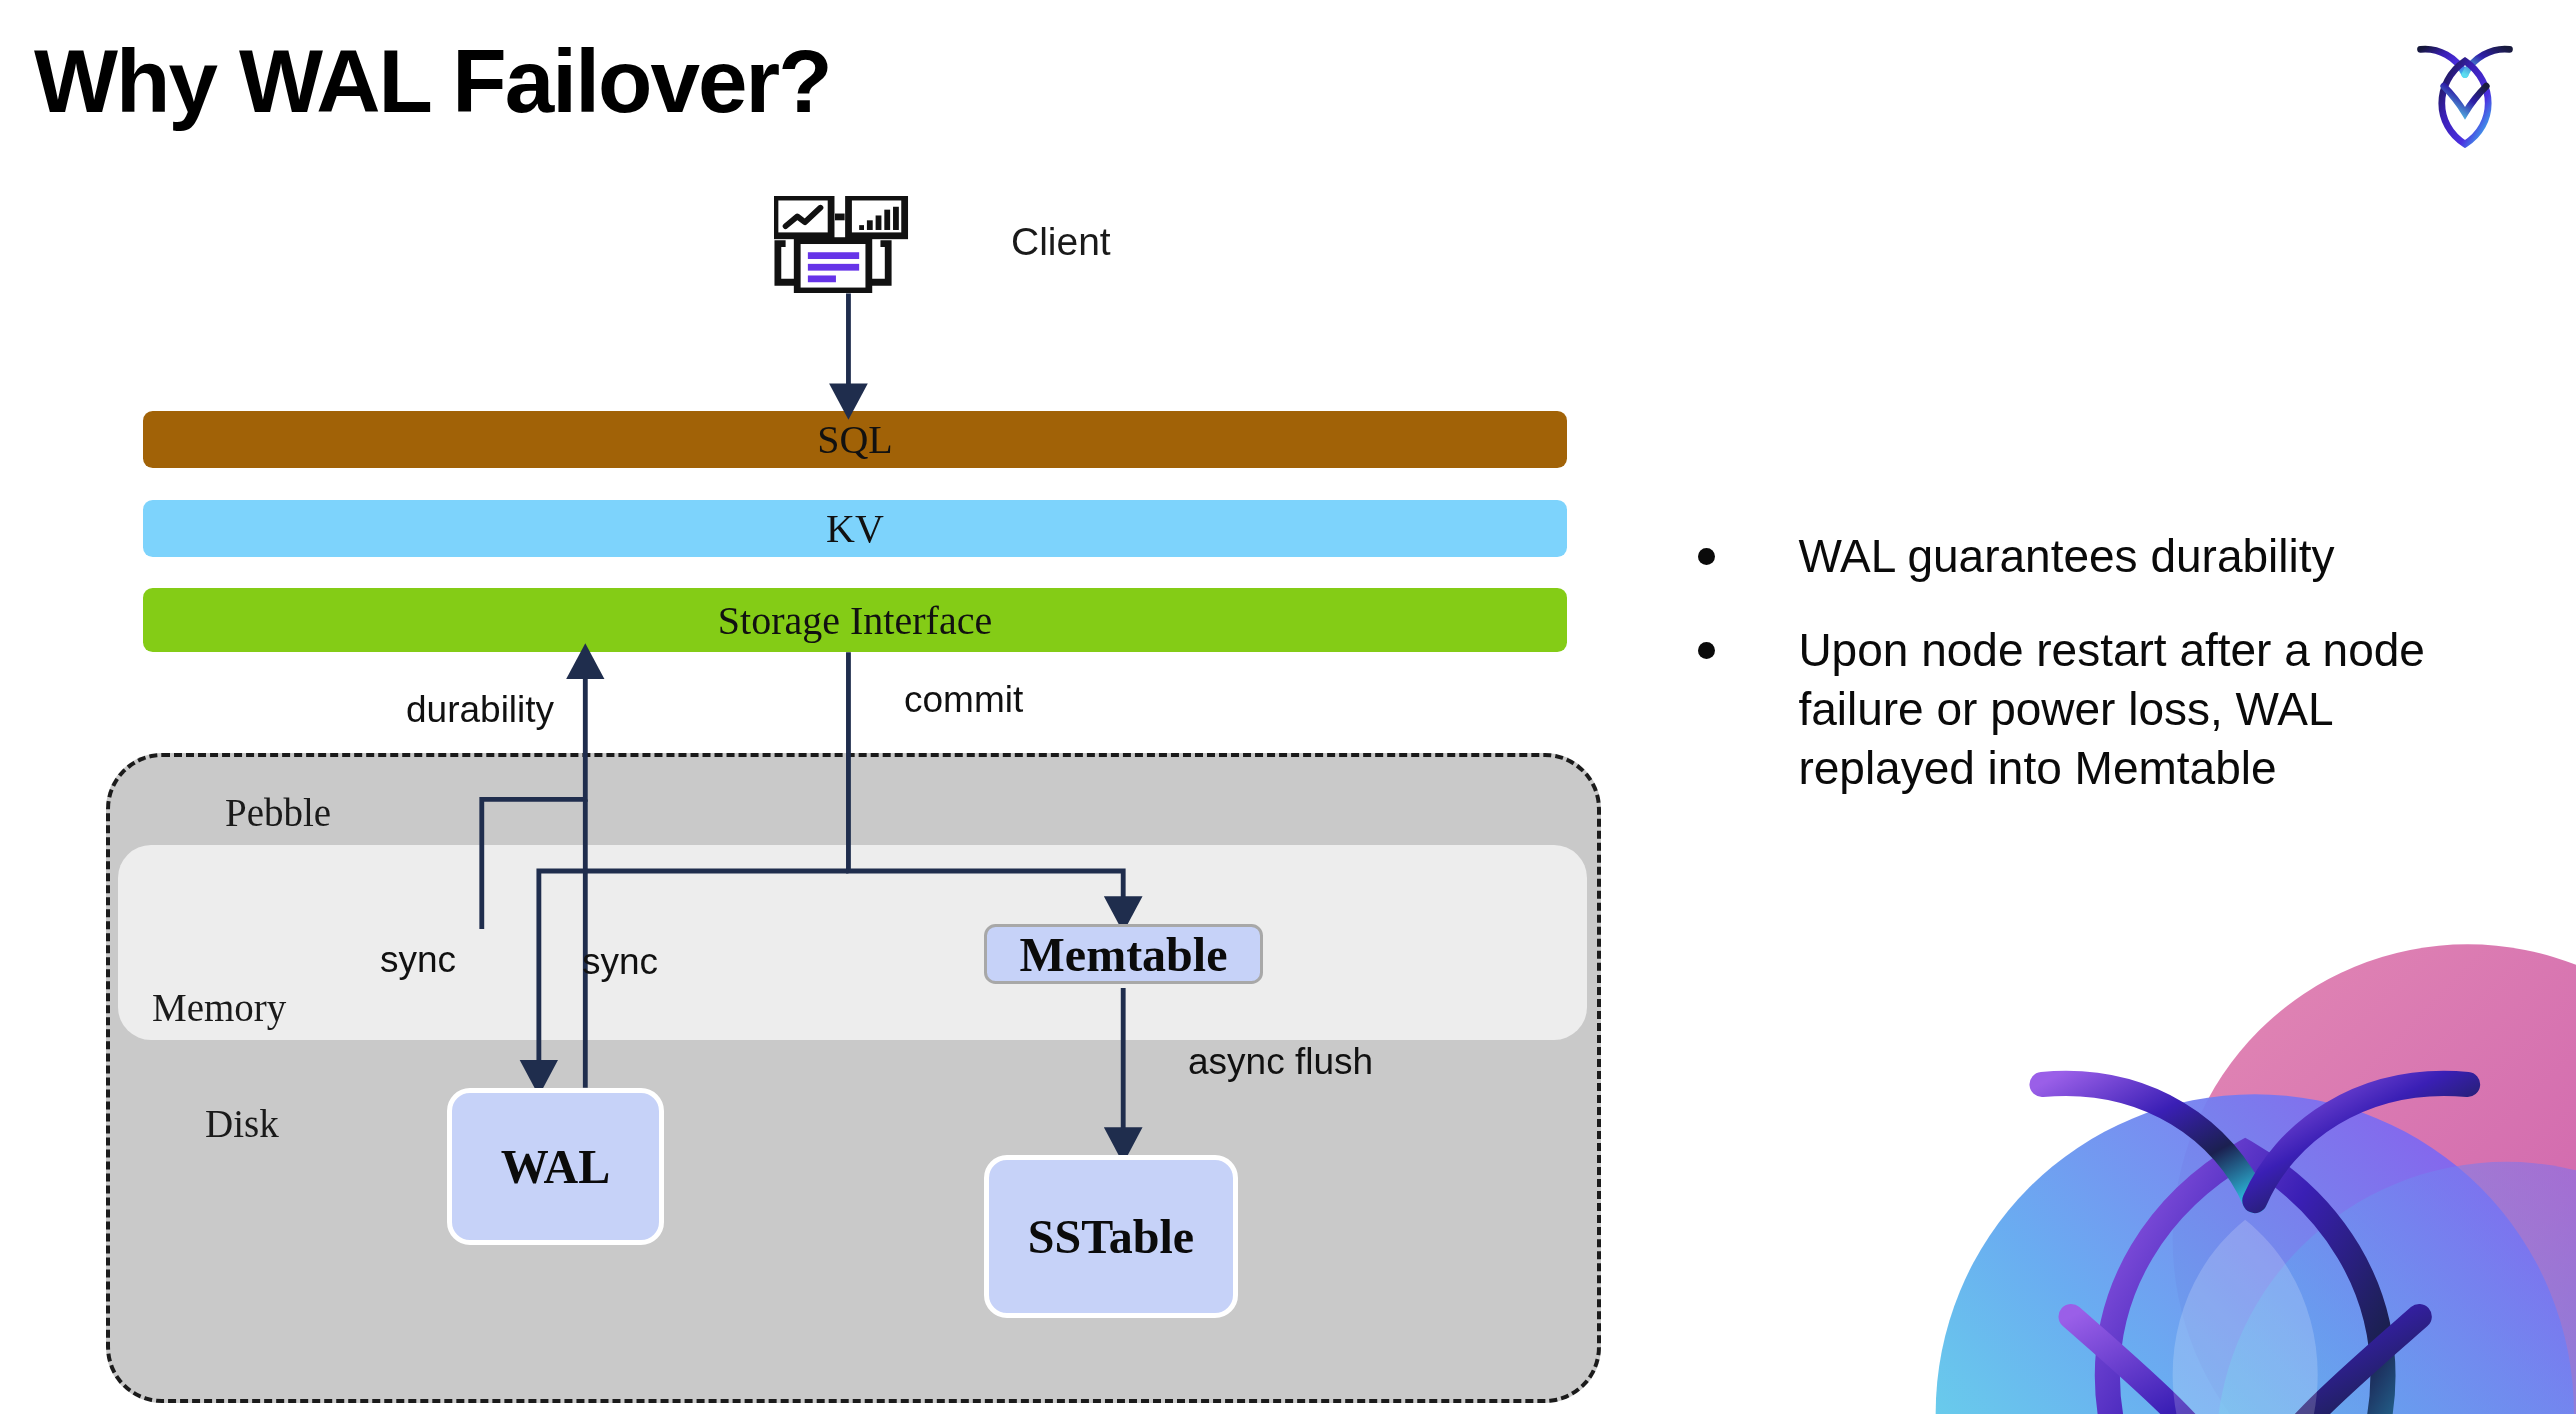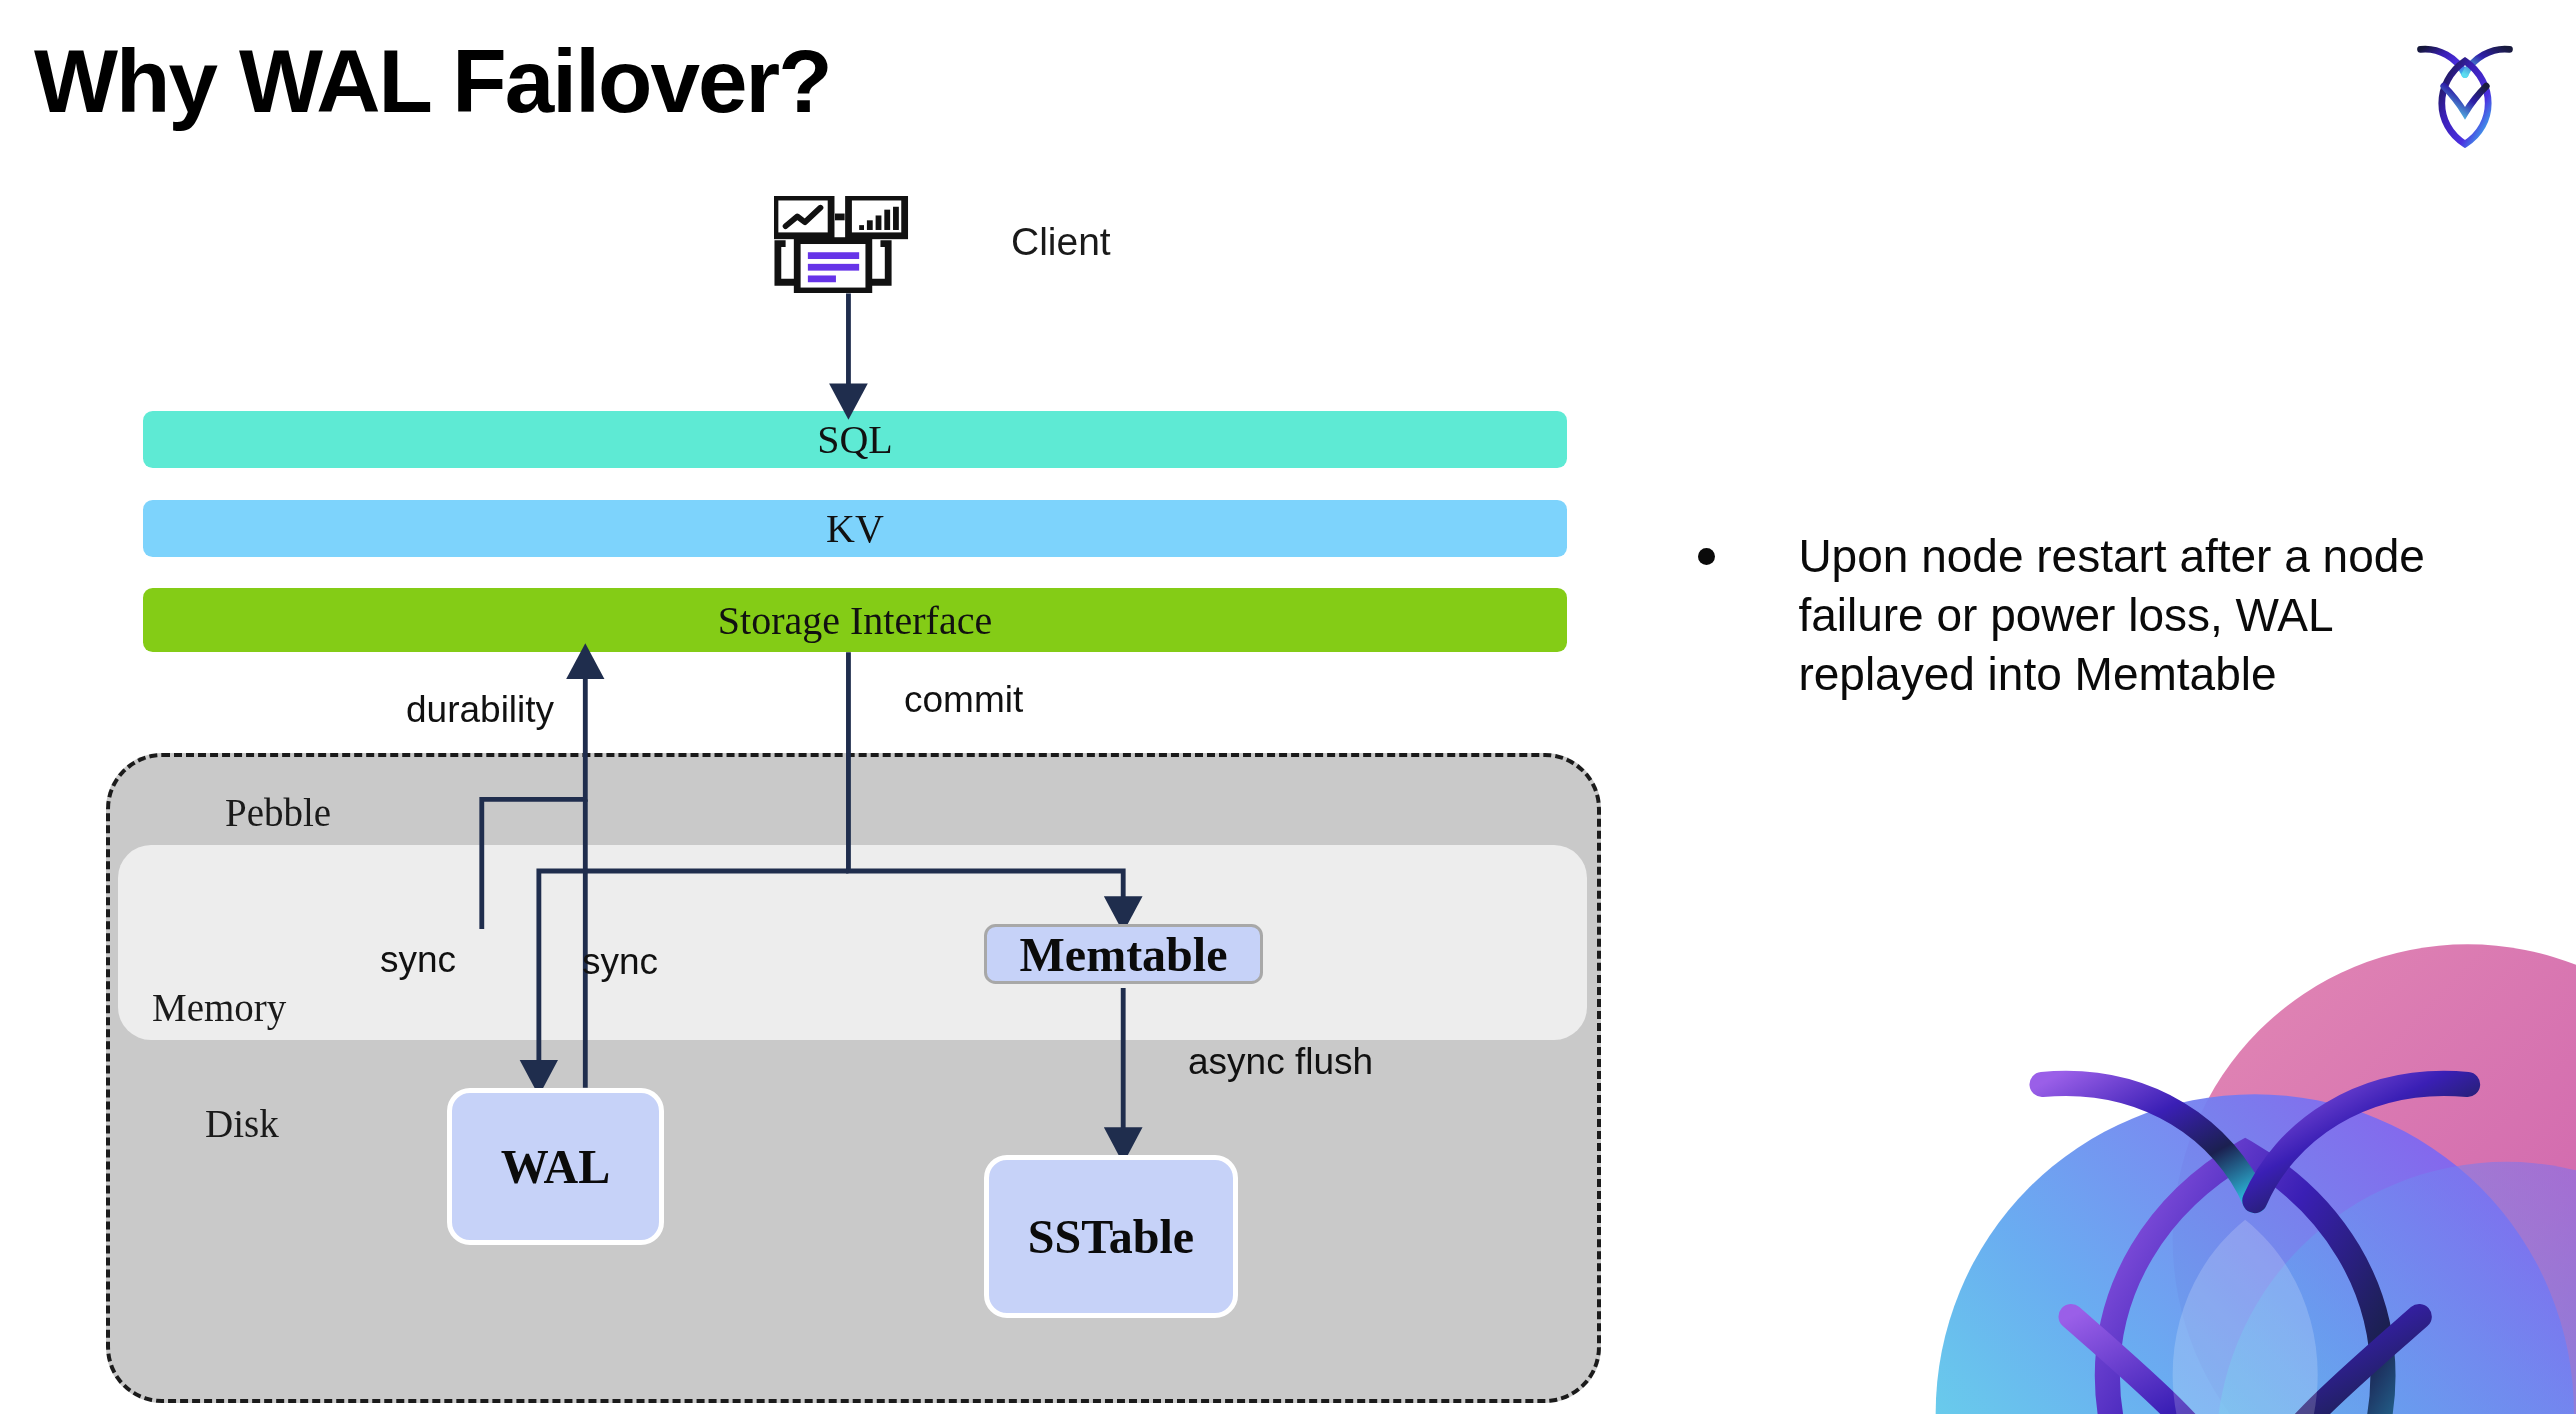--- a/index.html
+++ b/index.html
@@ -43,21 +43,21 @@
   }
 
   
   .stack-bar {
     position:absolute; left:143px; width:1424px;
     border-radius:9.7px;
     display:flex; align-items:center; justify-content:center;
     font-family:"Liberation Serif", serif;
     font-size:40px; color:#111111;
   }
-  #bar-sql   { top:411px; height:57px; background:#5eead4; }
+  #bar-sql   { top:411px; height:57px; background:#a16207; }
   #bar-kv    { top:500px; height:57px; background:#7dd3fc; }
   #bar-store { top:588px; height:64px; background:#84cc16; }
 
   
   #pebble-container {
     position:absolute; left:106px; top:753px;
     width:1495px; height:650px;
     background:#c9c9c9;
     border:4.8px dashed #1b1b1b;
     border-radius:56px;
@@ -278,16 +278,20 @@
 
 <div class="edge-label" id="label-committed">durability</div>
 <div class="edge-label" id="label-commit">commit</div>
 <div class="edge-label" id="label-sync-left">sync</div>
 <div class="edge-label" id="label-sync-right">sync</div>
 <div class="edge-label" id="label-asyncflush">async flush</div>
 
 <div id="bullets">
   <div class="bullet-row">
     <div class="bullet-dot"></div>
+    <div class="bullet-text">WAL guarantees durability</div>
+  </div>
+  <div class="bullet-row">
+    <div class="bullet-dot"></div>
     <div class="bullet-text">Upon node restart after a node failure or power loss, WAL replayed into Memtable</div>
   </div>
 </div>
 
 
 </body></html>

